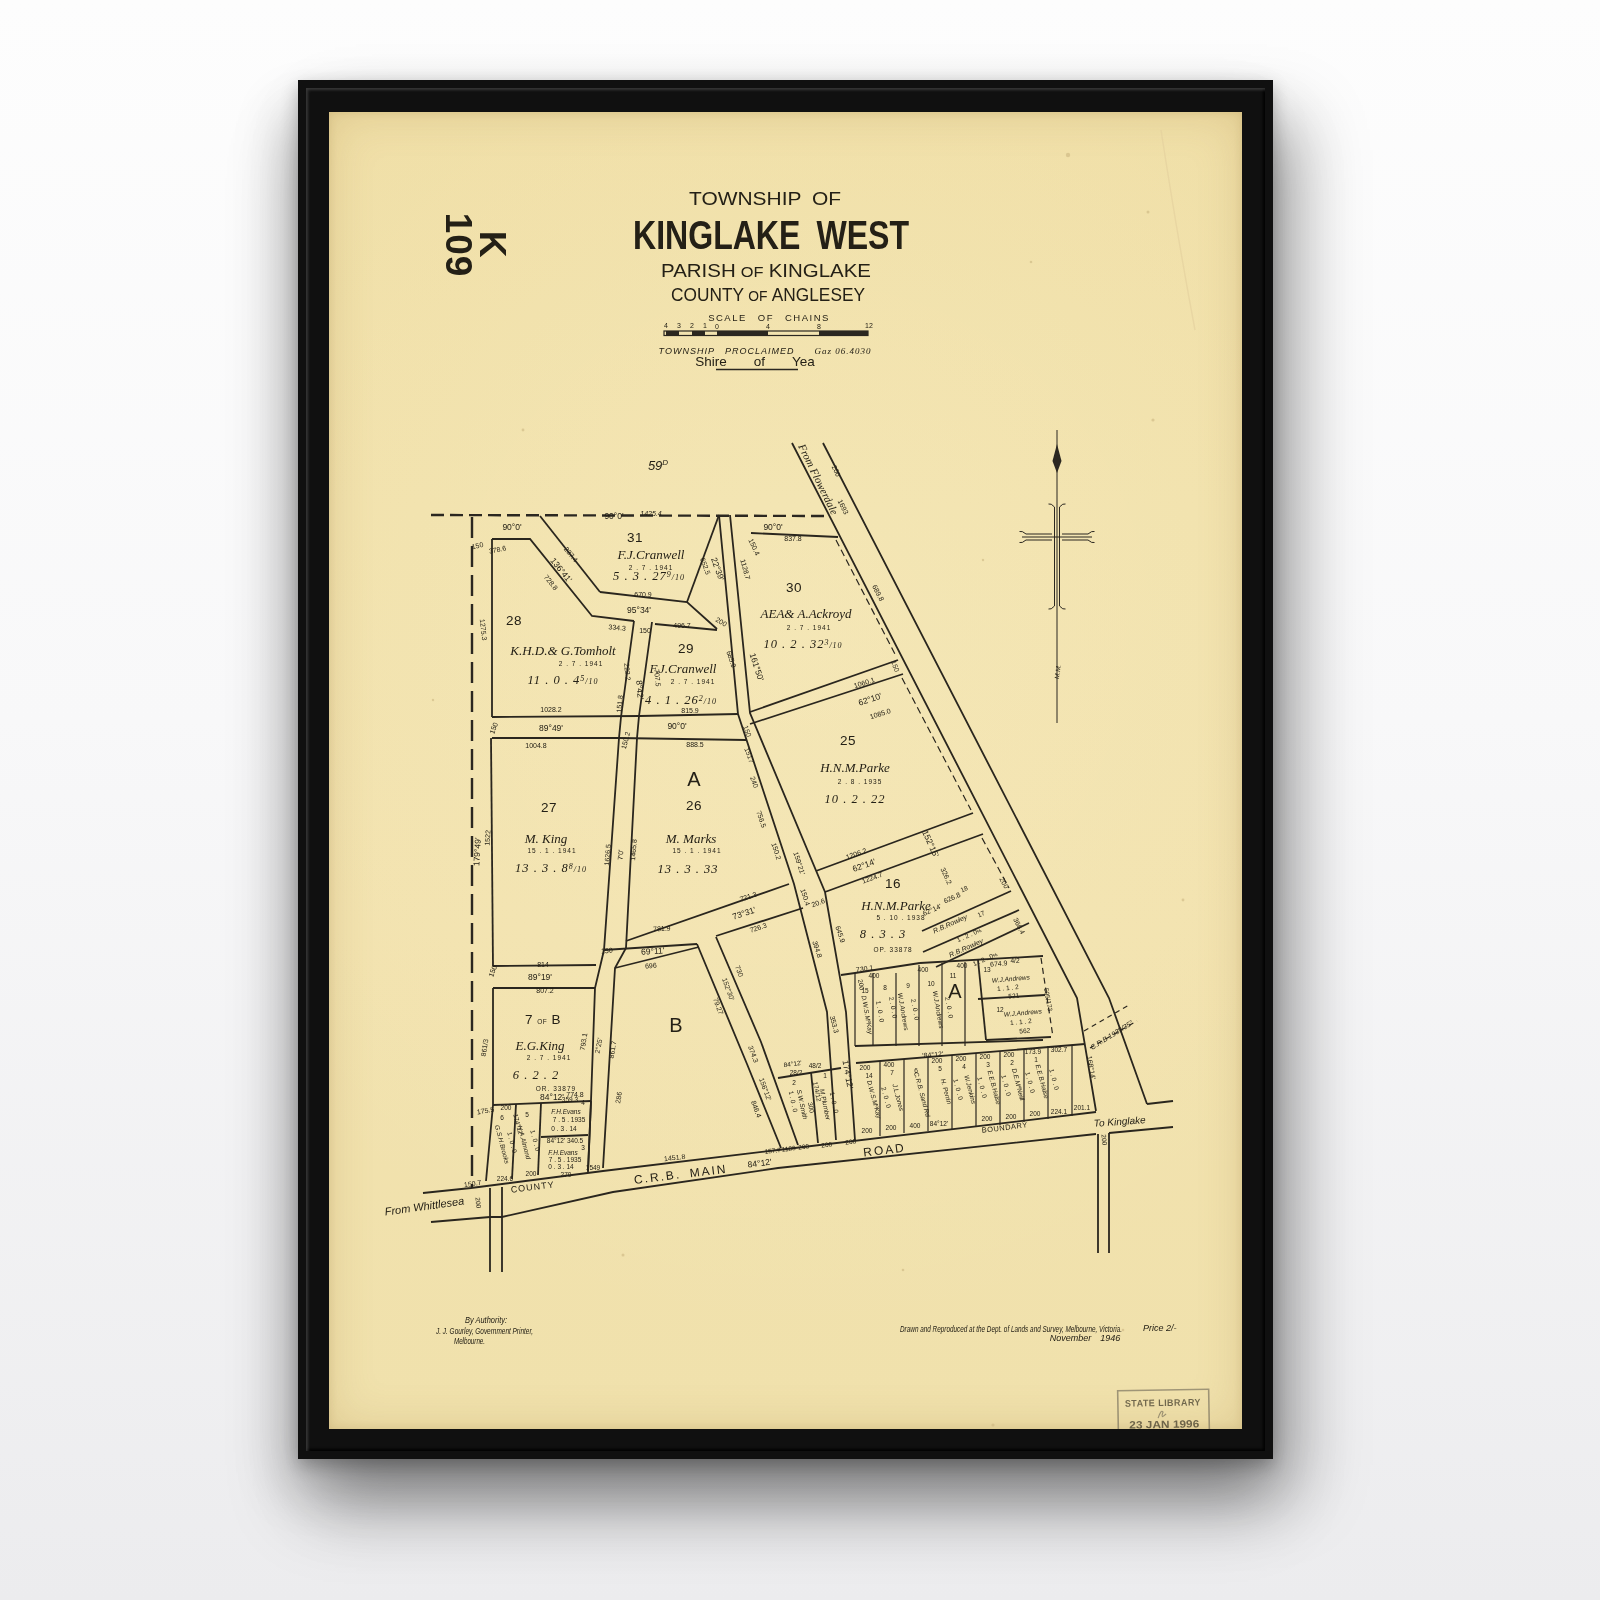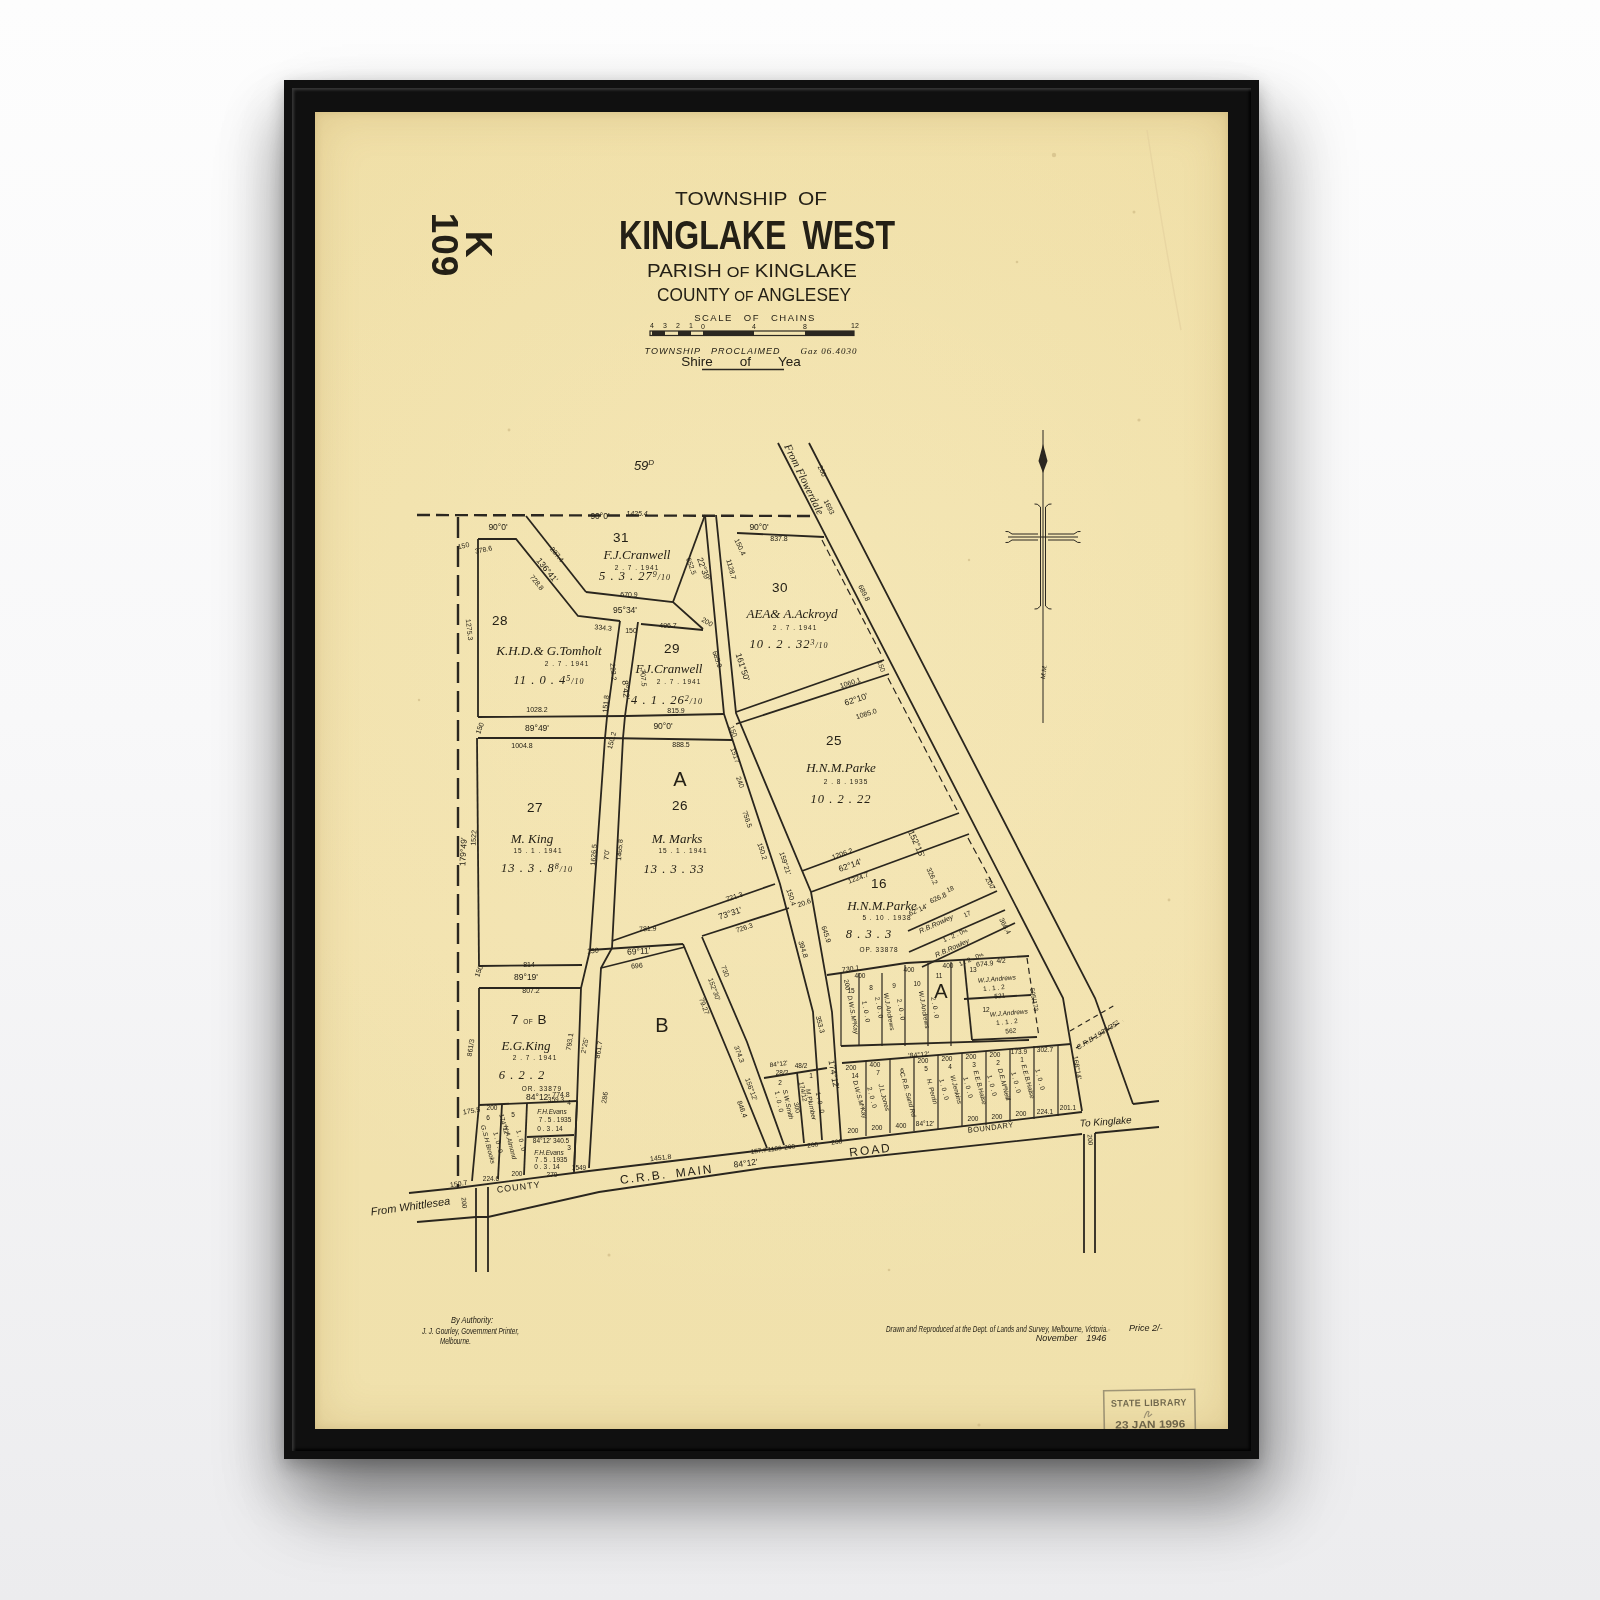--- a/index.html
+++ b/index.html
@@ -1,19 +1,19 @@
 <!DOCTYPE html>
 <html><head>
 <meta charset="utf-8">
 <style>
   html,body{margin:0;padding:0;}
   body{width:1600px;height:1600px;overflow:hidden;
        background:linear-gradient(180deg,#fdfdfd 0%,#f8f8f9 45%,#ececee 100%);
        font-family:"Liberation Sans", sans-serif;}
-  #frame{position:absolute;left:284px;top:80px;width:975px;height:1379px;
+  #frame{position:absolute;left:298px;top:80px;width:975px;height:1379px;
          background:#101010;
          box-shadow: 26px 38px 65px rgba(0,0,0,.27), -14px 28px 50px rgba(0,0,0,.15),
                      0 52px 70px rgba(0,0,0,.19), 0 6px 16px rgba(0,0,0,.24);}
   #bevel{position:absolute;left:8px;top:8px;right:8px;bottom:8px;
          box-shadow: inset 2px 2px 3px rgba(90,90,90,.55), inset -2px -2px 3px rgba(0,0,0,.9);}
   #paper{position:absolute;left:31px;top:32px;width:913px;height:1317px;
          background:
            radial-gradient(120% 85% at 52% 40%, rgba(255,248,216,.22) 0%, rgba(255,246,210,.0) 62%),
            linear-gradient(180deg,#f0dfa7 0%,#f1e1ab 30%,#f2e2ae 62%,#f0e1ac 100%);
          box-shadow: inset 0 0 46px rgba(150,110,40,.20), inset 0 0 8px rgba(120,90,30,.16);}

